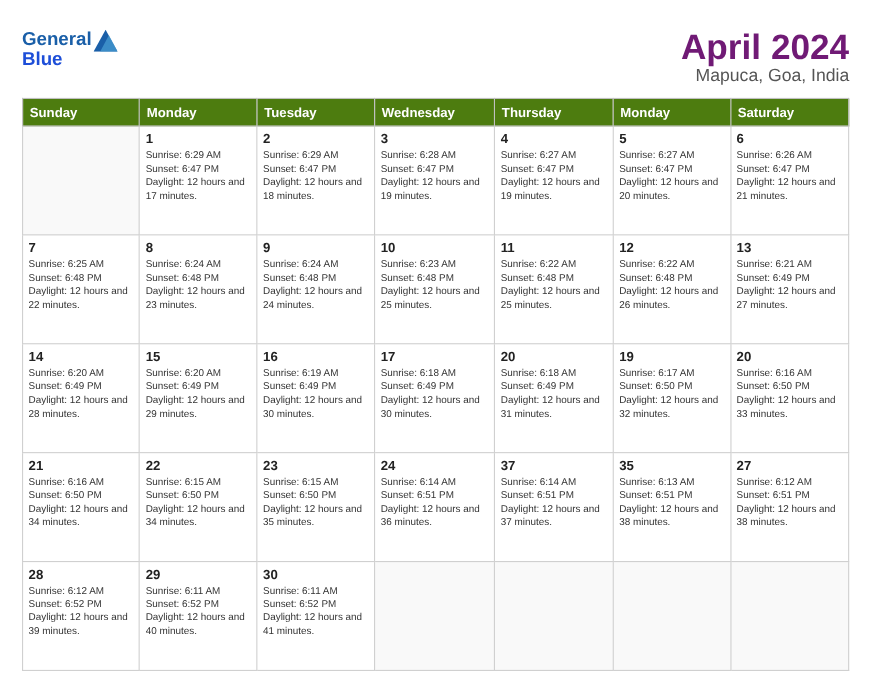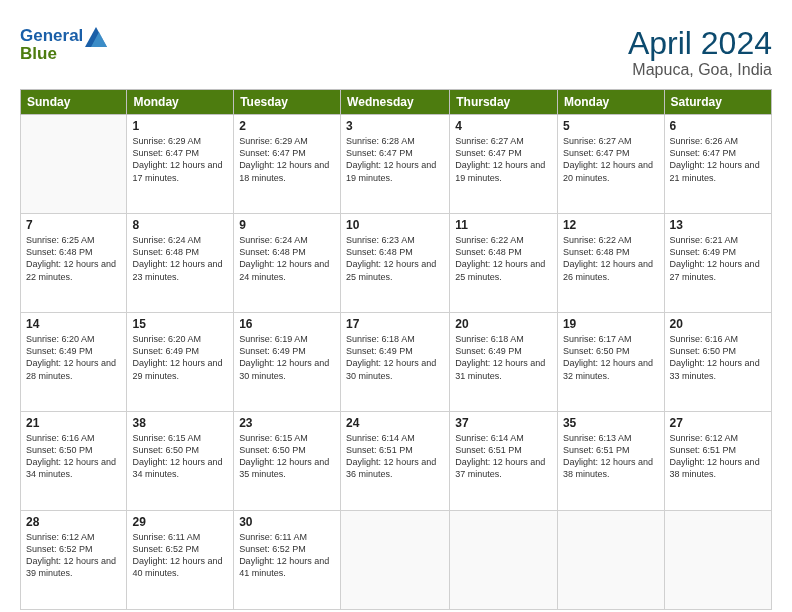--- a/index.html
+++ b/index.html
@@ -27,22 +27,22 @@
     .logo {
       display: flex;
       align-items: center;
       gap: 0px;
     }
     .title-block {
       text-align: right;
     }
     .title-block h1 {
       font-size: 32px;
-      font-weight: normal;
-      color: #0c4a6e;
+      font-weight: bold;
+      color: #701a75;
       line-height: 1.1;
     }
     .title-block h2 {
       font-size: 16px;
       font-weight: normal;
       color: #555;
     }
     .calendar {
       width: 100%;
       border-collapse: collapse;
@@ -91,21 +91,21 @@
     <div class="logo">
       <div>
         <div style="display:flex;align-items:center;">
           <div style="font-size:17px;font-weight:bold;color:#333;line-height:1.15;">
             <span style="color:#1a5fa8;">General</span><svg width="22" height="20" viewBox="0 0 22 20" style="margin-left:2px;vertical-align:middle;">
                 <polygon points="0,20 11,0 22,20" fill="#1a5fa8"></polygon>
                 <polygon points="6,20 14,5 22,20" fill="#4a9fd4" opacity="0.7"></polygon>
               </svg>
           </div>
         </div>
-        <div style="font-size:17px;font-weight:bold;color:#4d7c0f;line-height:1.1;margin-top:-2px;">Blue</div>
+        <div style="font-size:17px;font-weight:bold;color:#1d4ed8;line-height:1.1;margin-top:-2px;">Blue</div>
       </div>
     </div>
     <div class="title-block">
       <h1>April 2024</h1>
       <h2>Mapuca, Goa, India</h2>
     </div>
   </div>
 
   <table class="calendar">
     <thead>
@@ -207,21 +207,21 @@
             <span class="day-number">20</span>
             <div class="day-info">Sunrise: 6:16 AM<br>Sunset: 6:50 PM<br>Daylight: 12 hours and 33 minutes.</div>
           </td>
         </tr>
         <tr>
           <td>
             <span class="day-number">21</span>
             <div class="day-info">Sunrise: 6:16 AM<br>Sunset: 6:50 PM<br>Daylight: 12 hours and 34 minutes.</div>
           </td>
           <td>
-            <span class="day-number">38</span>
+            <span class="day-number">22</span>
             <div class="day-info">Sunrise: 6:15 AM<br>Sunset: 6:50 PM<br>Daylight: 12 hours and 34 minutes.</div>
           </td>
           <td>
             <span class="day-number">23</span>
             <div class="day-info">Sunrise: 6:15 AM<br>Sunset: 6:50 PM<br>Daylight: 12 hours and 35 minutes.</div>
           </td>
           <td>
             <span class="day-number">24</span>
             <div class="day-info">Sunrise: 6:14 AM<br>Sunset: 6:51 PM<br>Daylight: 12 hours and 36 minutes.</div>
           </td>

